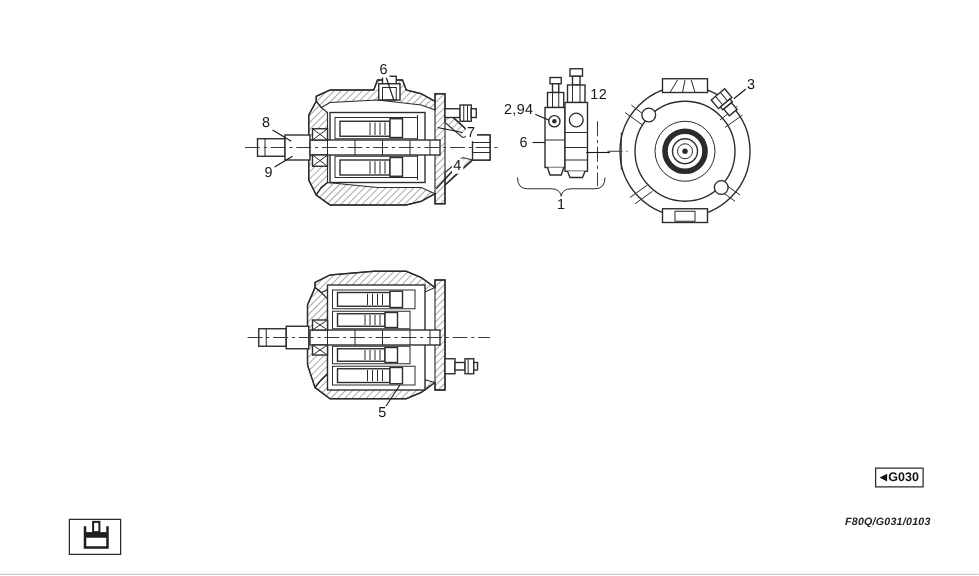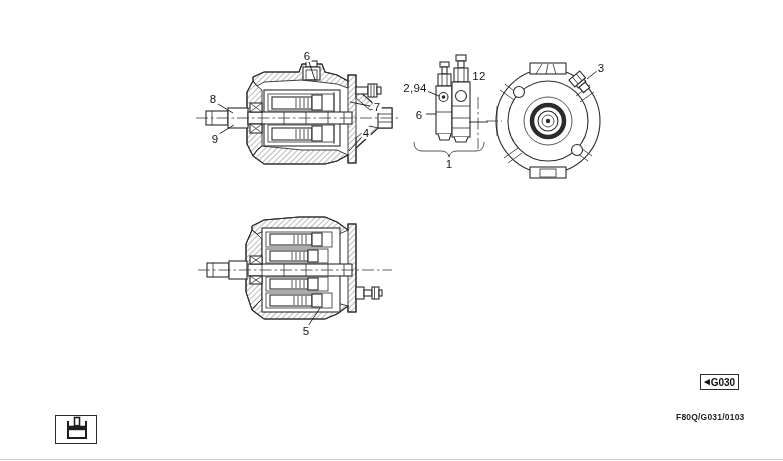--- a/index.html
+++ b/index.html
@@ -24,21 +24,21 @@
   }
   .navbox{
     position:absolute;left:700px;top:374px;width:37px;height:14px;
     border:1.5px solid #2b2b2b;background:#fff;
     display:flex;align-items:center;justify-content:center;
     font-weight:bold;font-size:10px;color:#111;cursor:pointer;
   }
   .navbox .arrow{font-size:7.5px;margin-right:1px;line-height:1;}
   .doccode{
     position:absolute;left:676px;top:412px;
-    font-size:8.5px;color:#1f1f1f;letter-spacing:0.2px;font-weight:bold;
+    font-size:8.5px;color:#1f1f1f;letter-spacing:0.2px;font-weight:bold;font-style:italic;
   }
   .stamp{
     position:absolute;left:55px;top:415px;width:42px;height:29px;
     border:1.3px solid #2b2b2b;box-sizing:border-box;background:#fff;
   }
   .bottom-edge{position:absolute;left:0;top:459px;width:783px;height:1px;background:#c9c9c9;}
 </style>
 </head>
 <body>
 

